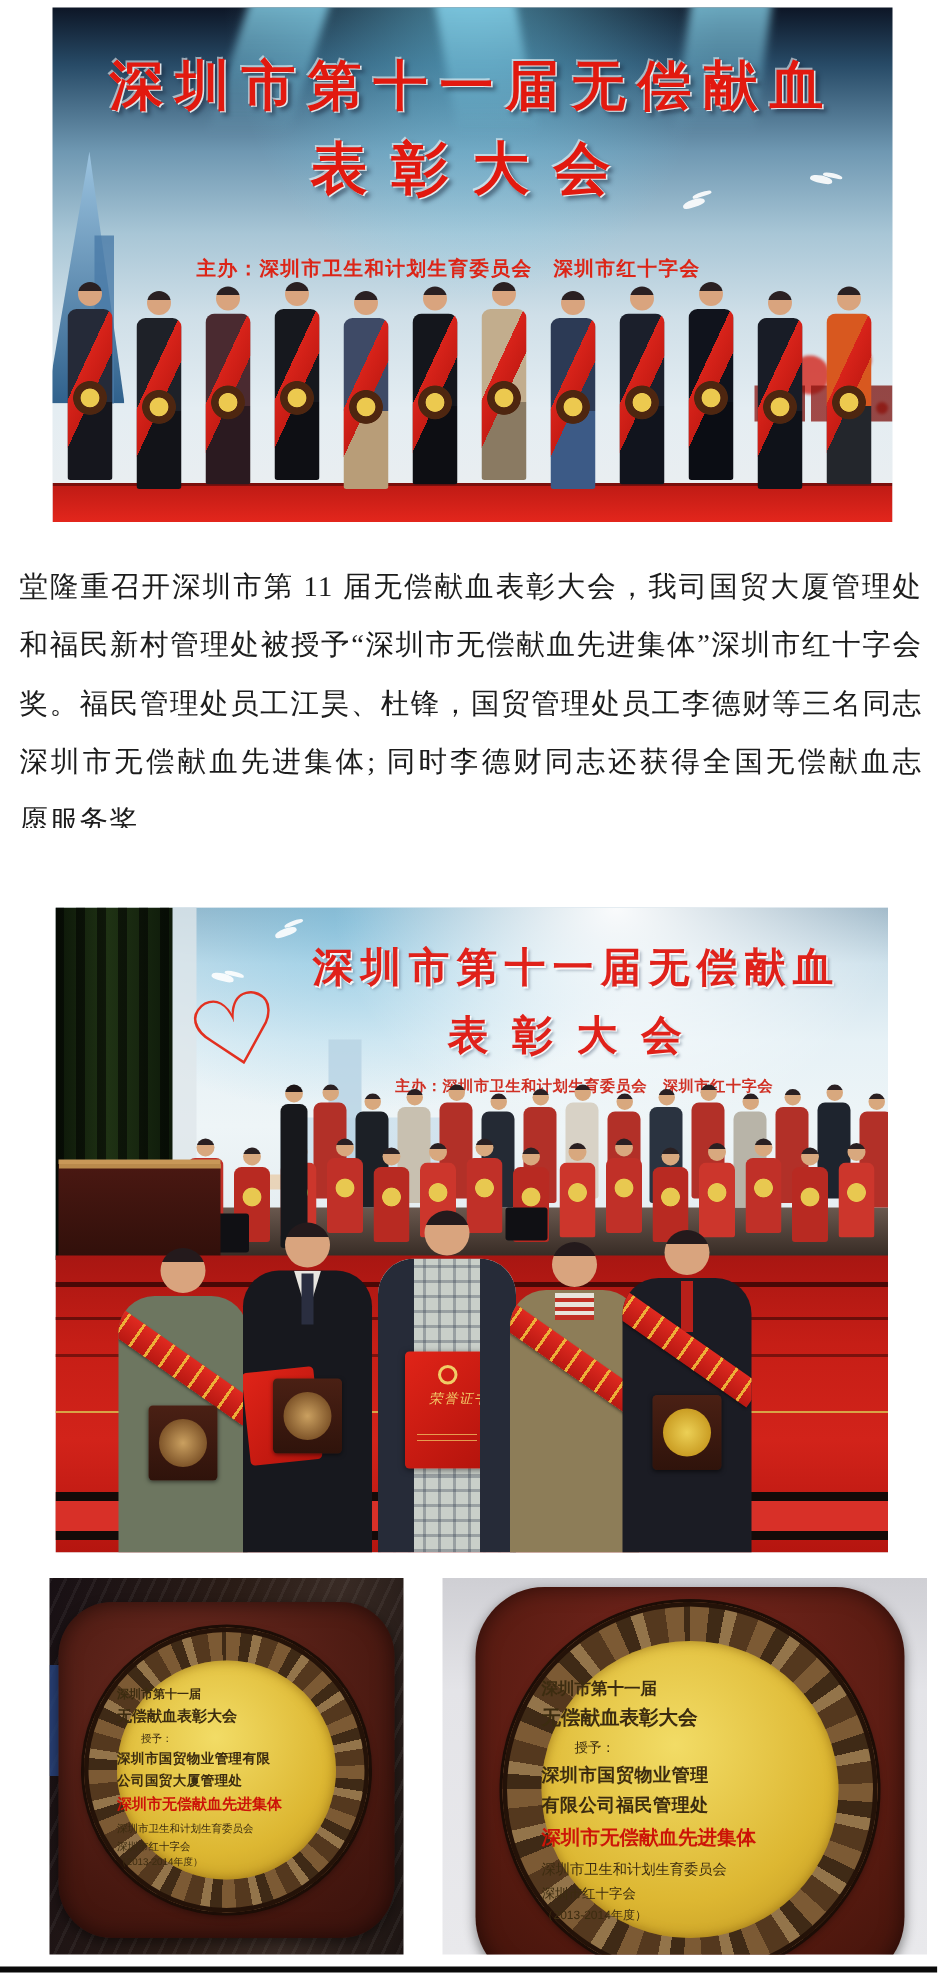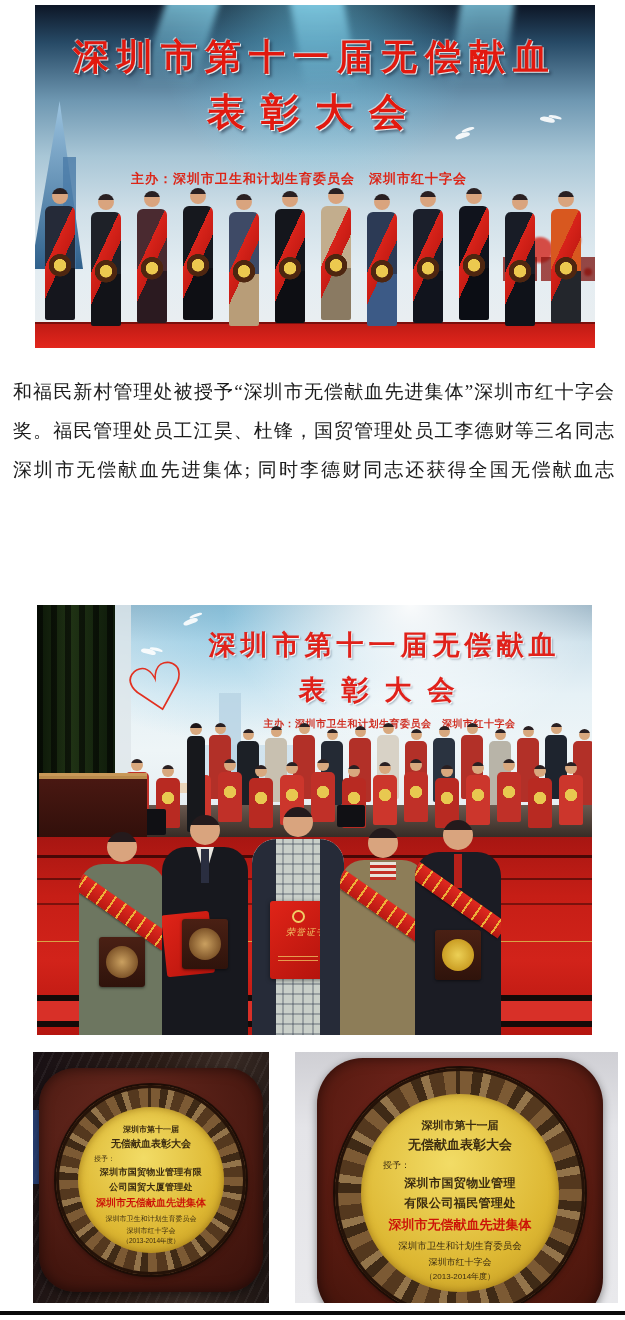--- a/index.html
+++ b/index.html
@@ -165,21 +165,21 @@
         background:radial-gradient(circle at 40% 28%,#6a2a20,#46170f 70%,#38110c);}
   .shieldR{left:22px;top:6px;width:286px;height:266px;border-radius:46px;
         background:radial-gradient(circle at 50% 28%,#7a2820,#53190f 72%,#42130b);}
   .ring{position:absolute;left:50%;border-radius:50%;transform:translateX(-50%);
         background:repeating-conic-gradient(#7c5a34 0deg 6deg,#3f2a16 6deg 11deg,#93744a 11deg 15deg,#54381e 15deg 22deg);
         box-shadow:inset 0 0 0 3px #241208,0 0 0 2px #1c0d06,0 2px 6px rgba(0,0,0,.5);}
   .ringL{top:17px;width:190px;height:190px;}
   .ringR{top:10px;width:250px;height:250px;}
   .disc{position:absolute;left:50%;transform:translateX(-50%);border-radius:50%;
         background:radial-gradient(circle at 45% 35%,#f2dc66,#ddb732 62%,#bd9420);
-        display:flex;flex-direction:column;align-items:center;color:#3c2c10;
+        display:flex;flex-direction:column;color:#3c2c10;
         box-shadow:inset 0 0 8px rgba(120,80,10,.6);}
   .discL{top:39px;width:146px;height:146px;padding-top:17px;box-sizing:border-box;}
   .discR{top:36px;width:198px;height:198px;padding-top:24px;box-sizing:border-box;}
   .discL .t1{font-size:8px;font-weight:bold;}
   .discL .t2{font-size:10px;font-weight:bold;margin-top:2px;}
   .discL .aw{font-size:7px;align-self:flex-start;margin:3px 0 0 16px;}
   .discL .r1,.discL .r2{font-size:9px;font-weight:bold;margin-top:2px;letter-spacing:.3px;}
   .discL .hn{font-size:10px;font-weight:bold;color:#cc1408;margin-top:2px;}
   .discL .i1{font-size:7px;margin-top:4px;}
   .discL .i2{font-size:7px;margin-top:2px;}
@@ -224,23 +224,25 @@
         <div class="p1fig" style="left: 284px; top: 183px; --c: #c2ad8d; --l: #8a7a62;"></div>
         <div class="p1fig" style="left: 330px; top: 189px; --c: #2c3a55; --l: #3c5a86;"></div>
         <div class="p1fig" style="left: 376px; top: 186px; --c: #1b1f2b; --l: #11141d;"></div>
         <div class="p1fig" style="left: 422px; top: 183px; --c: #10131c; --l: #0b0d14;"></div>
         <div class="p1fig" style="left: 468px; top: 189px; --c: #181c26; --l: #0f1219;"></div>
         <div class="p1fig" style="left: 514px; top: 186px; --c: #d8581f; --l: #23262c;"></div>
       </div>
   </div>
 
   <div class="article">
+    <div class="aline">堂隆重召开深圳市第 11 届无偿献血表彰大会，我司国贸大厦管理处</div>
     <div class="aline">和福民新村管理处被授予“深圳市无偿献血先进集体”深圳市红十字会</div>
     <div class="aline">奖。福民管理处员工江昊、杜锋，国贸管理处员工李德财等三名同志</div>
     <div class="aline">深圳市无偿献血先进集体; 同时李德财同志还获得全国无偿献血志</div>
+    <div class="aline clipped">愿服务奖</div>
   </div>
 
   <div class="ph photo2">
     <div class="p2-backdrop"></div>
     <div class="p2-edge"></div>
     <div class="p2-heart">♡</div>
     <div class="p2-sky1"></div>
     <div class="p2-sky2"></div>
     <div class="p2-sun"></div>
     <div class="p2-title1">深圳市第十一届无偿献血</div>

